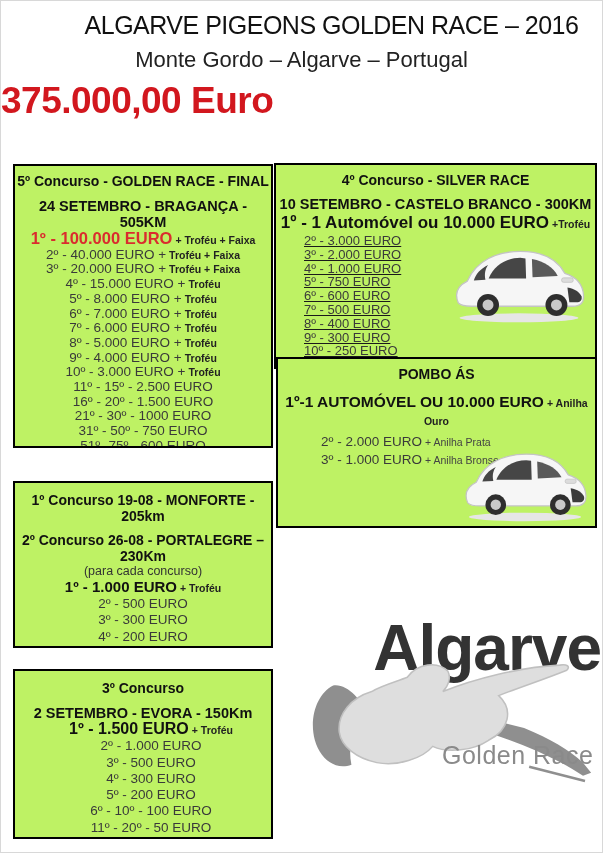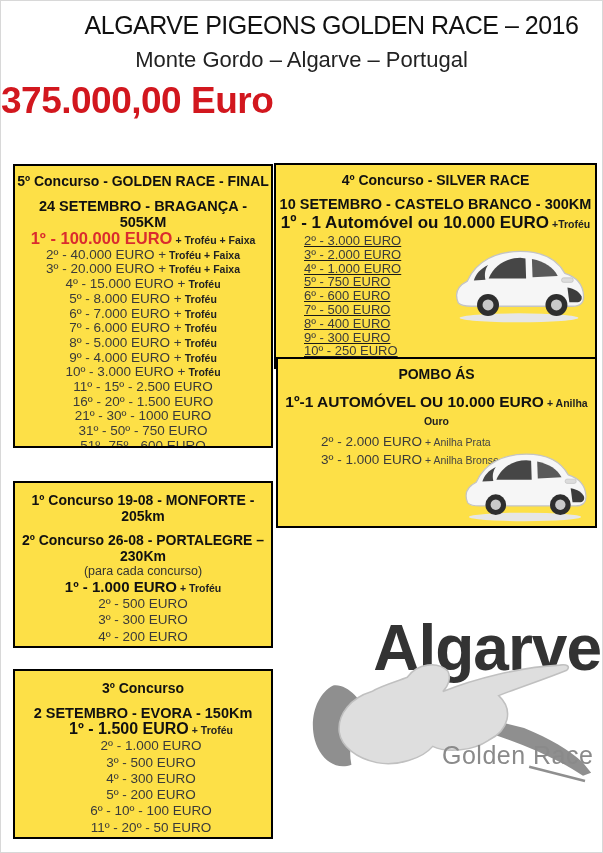--- a/index.html
+++ b/index.html
@@ -14,21 +14,21 @@
   }
   .poster-subtitle{
     position:absolute;top:46px;left:0;width:100%;text-align:center;
     font-size:22px;color:#222;
   }
   .poster-total{
     position:absolute;top:79px;left:0;width:100%;
     font-size:37px;font-weight:bold;color:#d2171e;letter-spacing:-0.5px;
   }
   .box{
-    position:absolute;border:2px solid #000;background:#fde047;
+    position:absolute;border:2px solid #000;background:#bef264;
     box-sizing:border-box;text-align:center;overflow:hidden;
   }
   .box-golden{left:12px;top:163px;width:260px;height:284px;}
   .box-silver{left:273px;top:162px;width:323px;height:206px;}
   .box-pombo{left:275px;top:356px;width:321px;height:171px;}
   .box-monforte{left:12px;top:480px;width:260px;height:167px;}
   .box-evora{left:12px;top:668px;width:260px;height:170px;}
 
   .hdr{font-weight:bold;font-size:14px;margin-top:7px;color:#111;}
   .event{font-weight:bold;font-size:14.5px;color:#111;}

